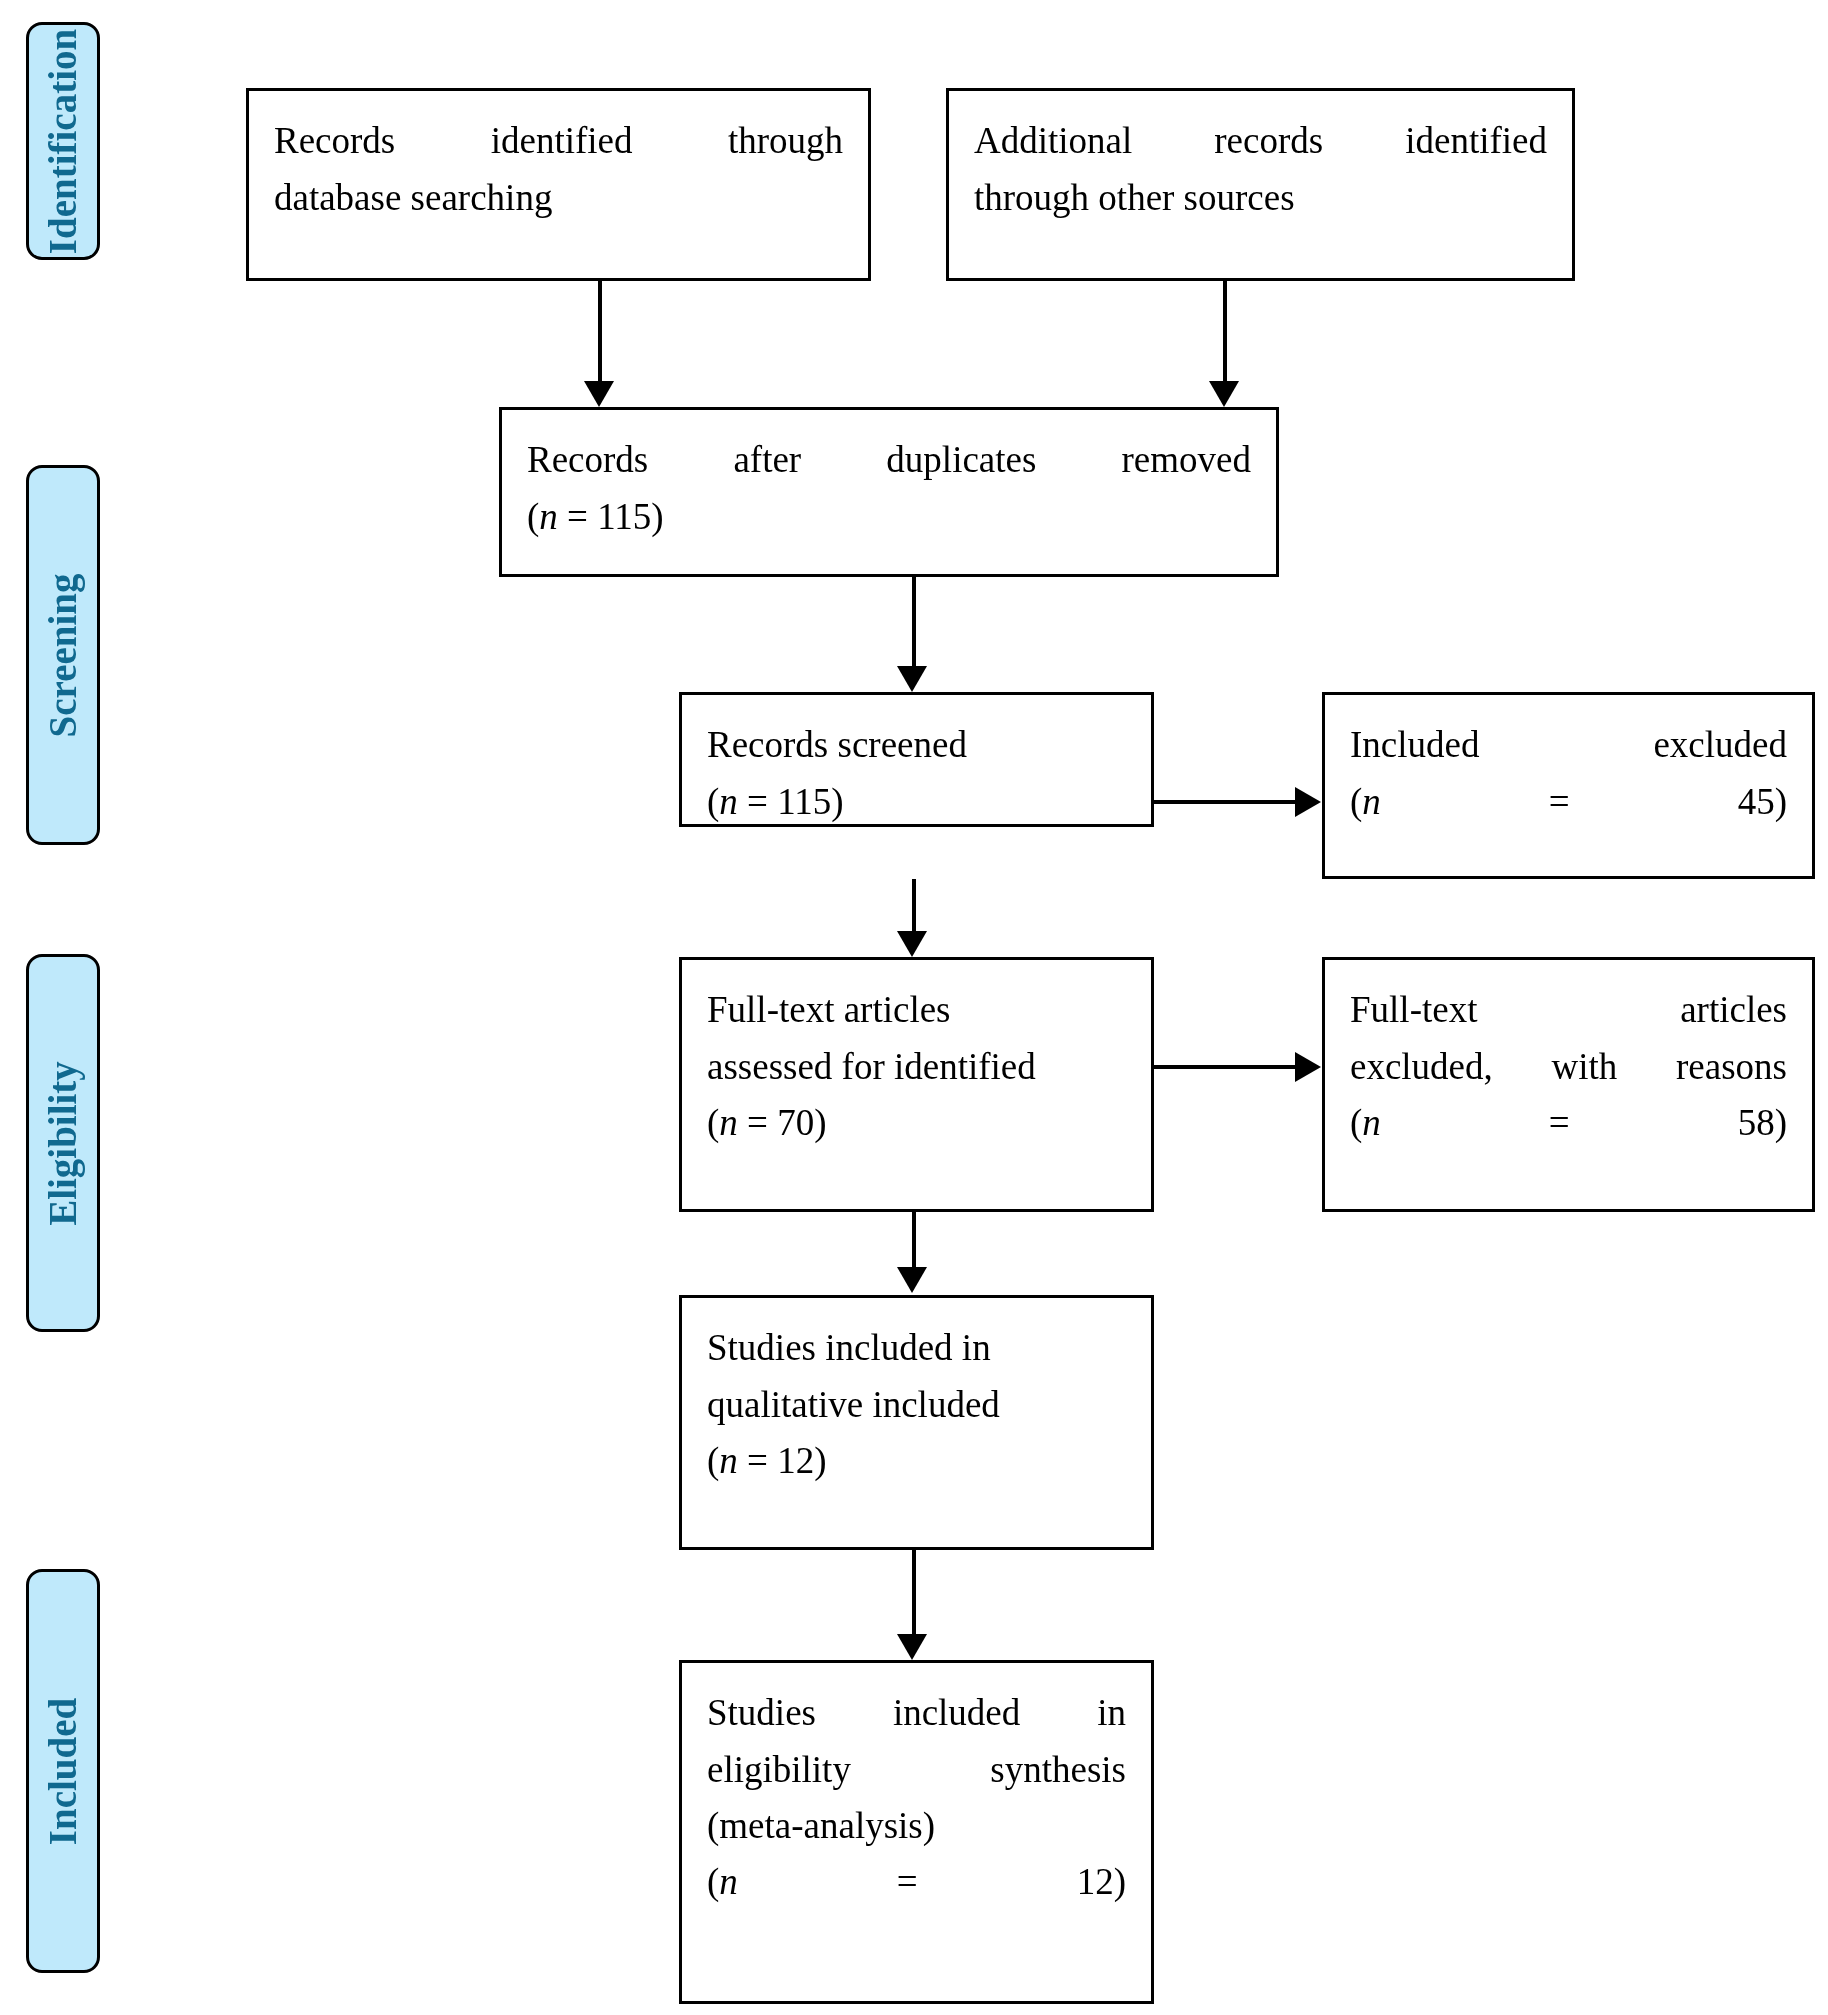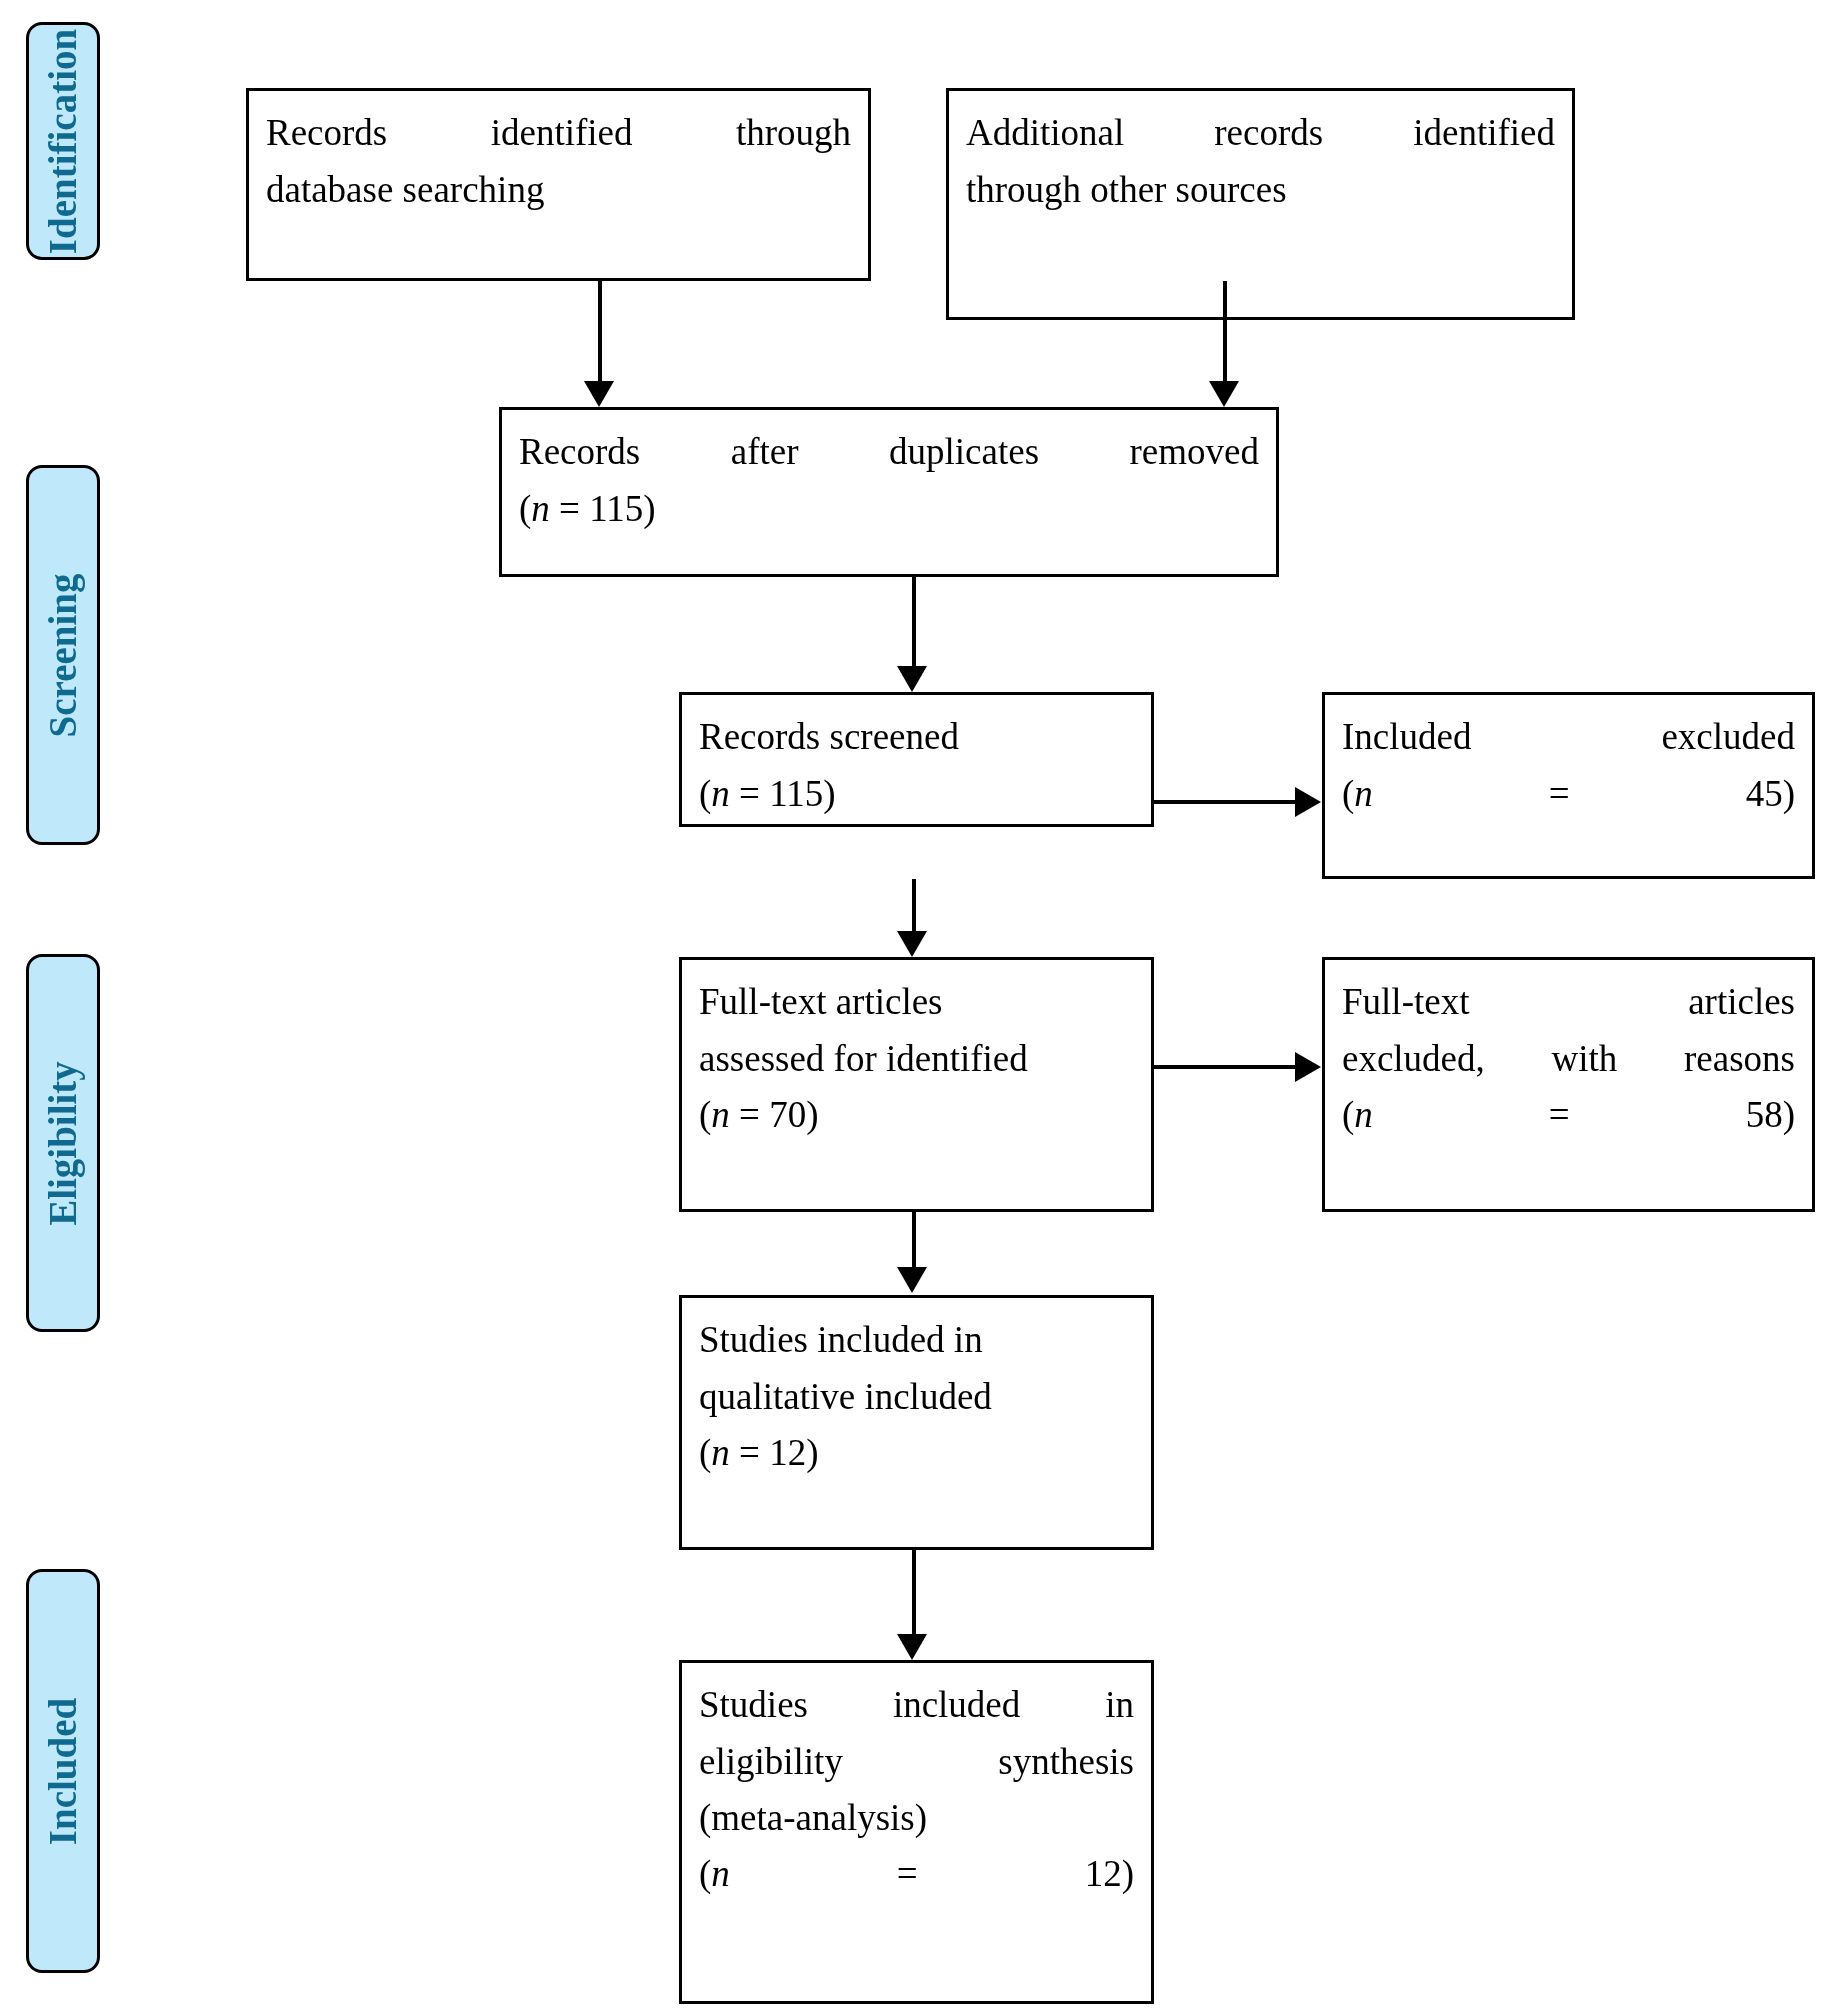--- a/index.html
+++ b/index.html
@@ -44,21 +44,21 @@
     box-sizing: border-box;
     background: #ffffff;
     border: 3.4px solid #000000;
     padding: 14.4px 17px 10.2px 17px;
   }
   .flow-box .box-text {
     font-family: "Liberation Serif", "DejaVu Serif", serif;
     font-size: 37px;
     line-height: 1.52;
     color: #000000;
-    margin: 0;
+    margin: 8px;
   }
   .flow-box .box-text.justify {
     text-align: justify;
     text-align-last: justify;
   }
   .flow-box .box-text .line {
     display: block;
   }
   .flow-box .box-text .line.j {
     text-align: justify;
@@ -117,21 +117,21 @@
     <span class="stage-label">Included</span>
   </div>
 
   <div class="flow-box" style="left:246px; top:88px; width:625px; height:193px;">
     <p class="box-text">
       <span class="line j">Records identified through</span>
       <span class="line">database searching</span>
     </p>
   </div>
 
-  <div class="flow-box" style="left:946px; top:88px; width:629px; height:232px;">
+  <div class="flow-box" style="left:946px; top:88px; width:629px; height:193px;">
     <p class="box-text">
       <span class="line j">Additional records identified</span>
       <span class="line">through other sources</span>
     </p>
   </div>
 
   <div class="vline" style="left:598px; top:281px; height:101px;"></div>
   <div class="arrow-down" style="left:584px; top:381px;"></div>
 
   <div class="vline" style="left:1223px; top:281px; height:101px;"></div>

